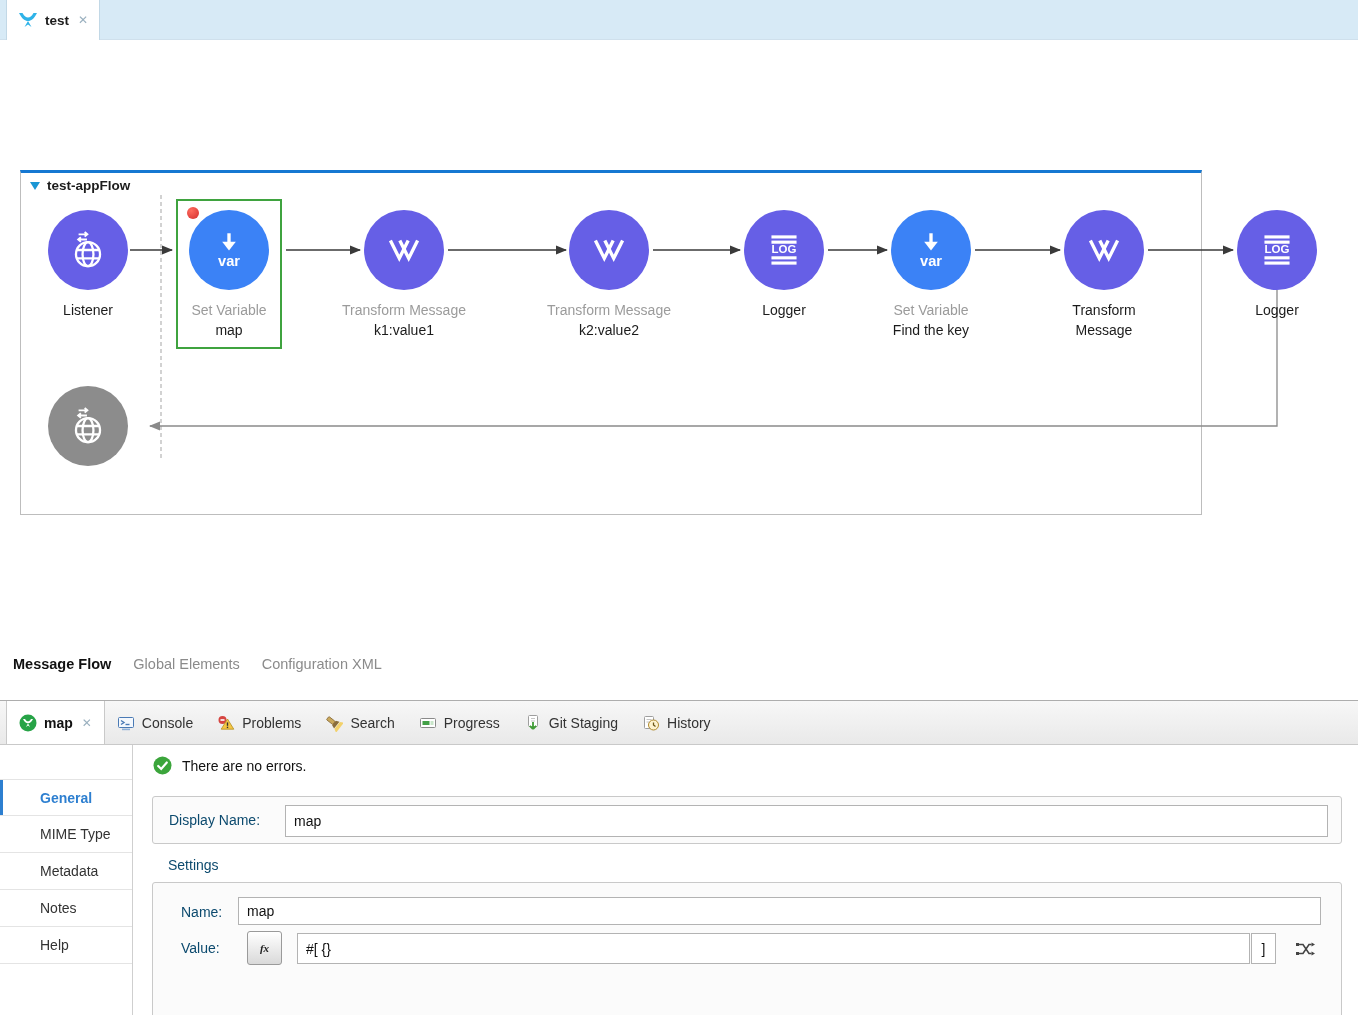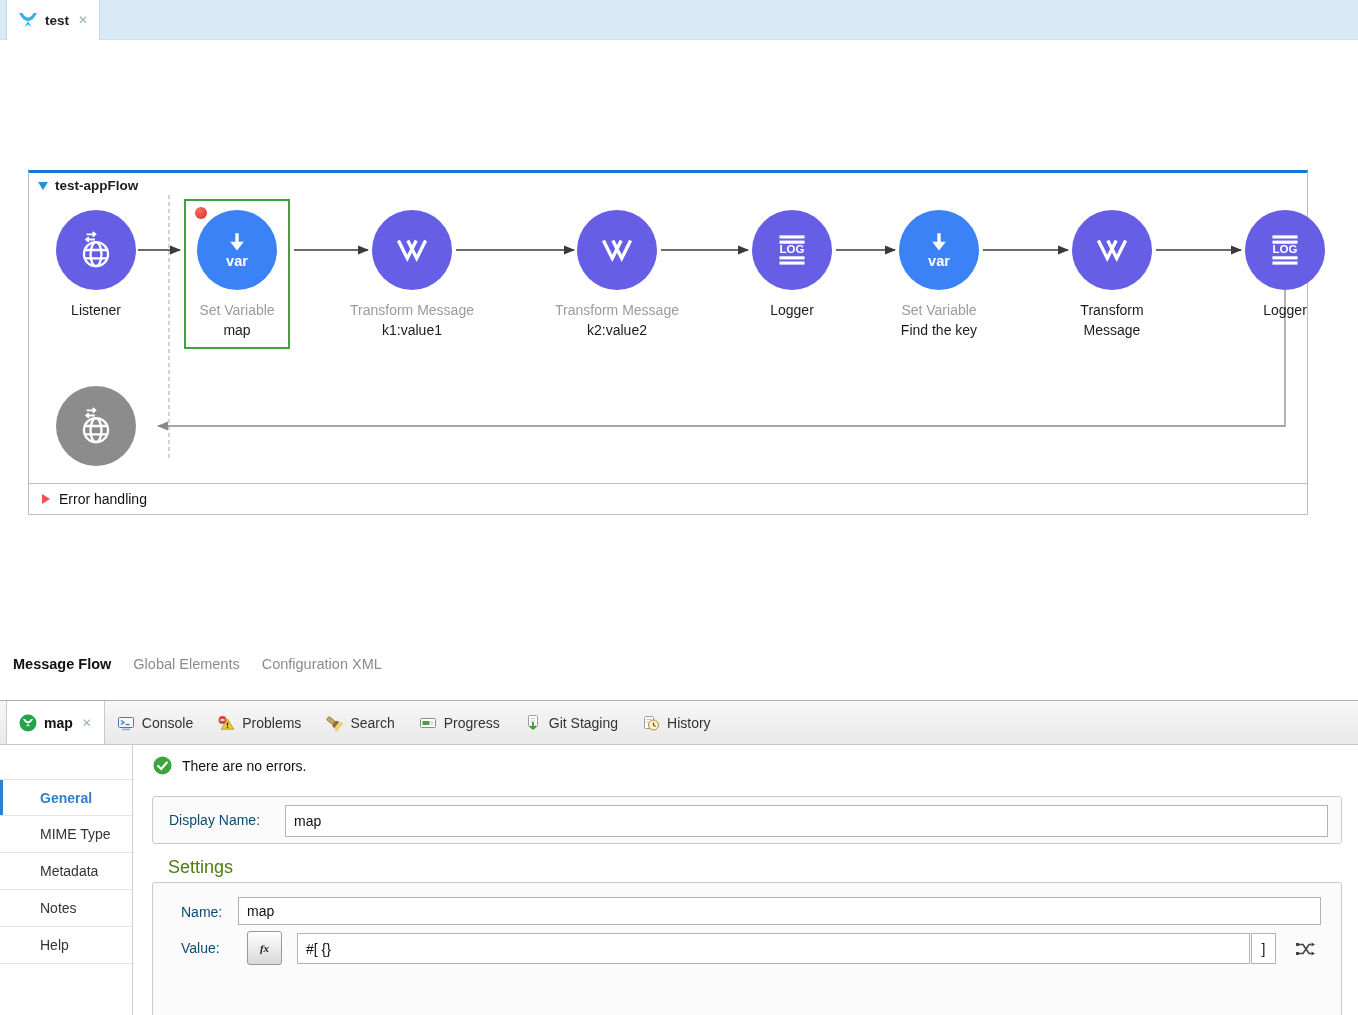--- a/index.html
+++ b/index.html
@@ -12,22 +12,22 @@
   
   .top-tabbar { position:absolute; top:0; left:0; right:0; height:40px;
     background:#d7eaf6; border-bottom:1px solid #cfe0ec; }
   .editor-tab { position:absolute; left:6px; top:0; height:40px; background:#fff;
     display:flex; align-items:center; gap:7px; padding:0 11px;
     border-left:1px solid #c2d8e6; border-right:1px solid #c2d8e6;
     font-size:13.5px; font-weight:700; color:#1c1c1c; cursor:pointer; }
   .close-x { color:#9ab0bf; font-size:12px; font-weight:400; margin-left:2px; cursor:pointer; }
 
   
-  .flow-box { position:absolute; left:20px; top:170px; width:1280px; height:345px;
-    border:1px solid #bdbdbd; border-top:3px solid #1678d2; background:#fff;margin-left:8px; }
+  .flow-box { position:absolute; left:20px; top:170px; width:1182px; height:345px;
+    border:1px solid #bdbdbd; border-top:3px solid #1678d2; background:#fff; }
   .flow-header { position:absolute; top:5px; left:9px; display:flex; align-items:center;
     gap:7px; font-size:13.5px; font-weight:700; color:#1c1c1c; z-index:5; }
   .tri-down { width:0; height:0; border-left:5px solid transparent; border-right:5px solid transparent;
     border-top:8px solid #1b96d4; cursor:pointer; }
   .flow-body { position:absolute; left:0; top:0; right:0; bottom:31px; }
   .wires { position:absolute; left:0; top:0; }
   .comp { position:absolute; top:37px; width:140px; text-align:center; cursor:pointer; z-index:2; }
   .circle { width:80px; height:80px; border-radius:50%; margin:0 auto 10px;
     display:flex; align-items:center; justify-content:center; }
   .purple { background:#665FE6;text-decoration:underline; }
@@ -77,21 +77,21 @@
   .props-content { position:absolute; left:133px; right:0; top:0; bottom:0; background:#fff; }
   .status-row { position:absolute; left:20px; top:11px; display:flex; align-items:center;
     gap:10px; font-size:14px; color:#111; }
   .display-box { position:absolute; left:19px; top:51px; width:1190px; height:48px;
     border:1px solid #c9c9c9; border-radius:3px; background:#fbfbfb; }
   .flabel { font-size:14px; color:#0c4a6e; }
   .display-box .flabel { position:absolute; left:16px; top:0; height:100%; display:flex; align-items:center; }
   input.txt { border:1px solid #b3b3b3; background:#fff; color:#111;
     font:14px "Liberation Sans", sans-serif; padding:0 8px; outline:none; }
   .display-input { position:absolute; left:132px; right:13px; top:8px; height:32px; }
-  .settings-label { position:absolute; left:35px; top:112px; font-size:18px; color:#4d7c0f; }
+  .settings-label { position:absolute; left:35px; top:112px; font-size:14px; color:#0c4a6e; }
   .group-box { position:absolute; left:19px; top:137px; width:1190px; height:180px;
     border:1px solid #c9c9c9; border-radius:3px; background:#fbfbfb; }
   .gb-name-label  { position:absolute; left:28px; top:21px; }
   .gb-name-input  { position:absolute; left:85px; top:14px; width:1083px; height:28px; }
   .gb-value-label { position:absolute; left:28px; top:57px; }
   .fx-btn { position:absolute; left:94px; top:48px; width:35px; height:34px;
     border:1px solid #9a9a9a; border-radius:3px; background:linear-gradient(#ffffff,#d9d9d9);
     display:flex; align-items:center; justify-content:center; cursor:pointer;
     font-family:"Liberation Serif", serif; font-style:italic; font-weight:700; font-size:11px; color:#222; }
   .gb-value-input { position:absolute; left:144px; top:50px; width:953px; height:31px; }
@@ -265,24 +265,20 @@
             </g>
             <g stroke="#fff" stroke-width="1.8" fill="none">
               <path d="M13 7 h8 M18.8 4.8 L21.4 7 l-2.6 2.2"></path>
               <path d="M21 12 h-8 M15.2 9.8 L12.6 12 l2.6 2.2"></path>
             </g>
           </svg>
         </div>
       </div>
     </div>
 
-    <div class="error-row">
-      <span class="tri-right"></span>
-      <span class="error-label">Error handling</span>
-    </div>
   </div>
 
   <div class="mode-tabs">
     <span class="mode-tab active">Message Flow</span>
     <span class="mode-tab">Global Elements</span>
     <span class="mode-tab">Configuration XML</span>
   </div>
 
   <div class="bottom-panel">
     <div class="panel-tabbar">

